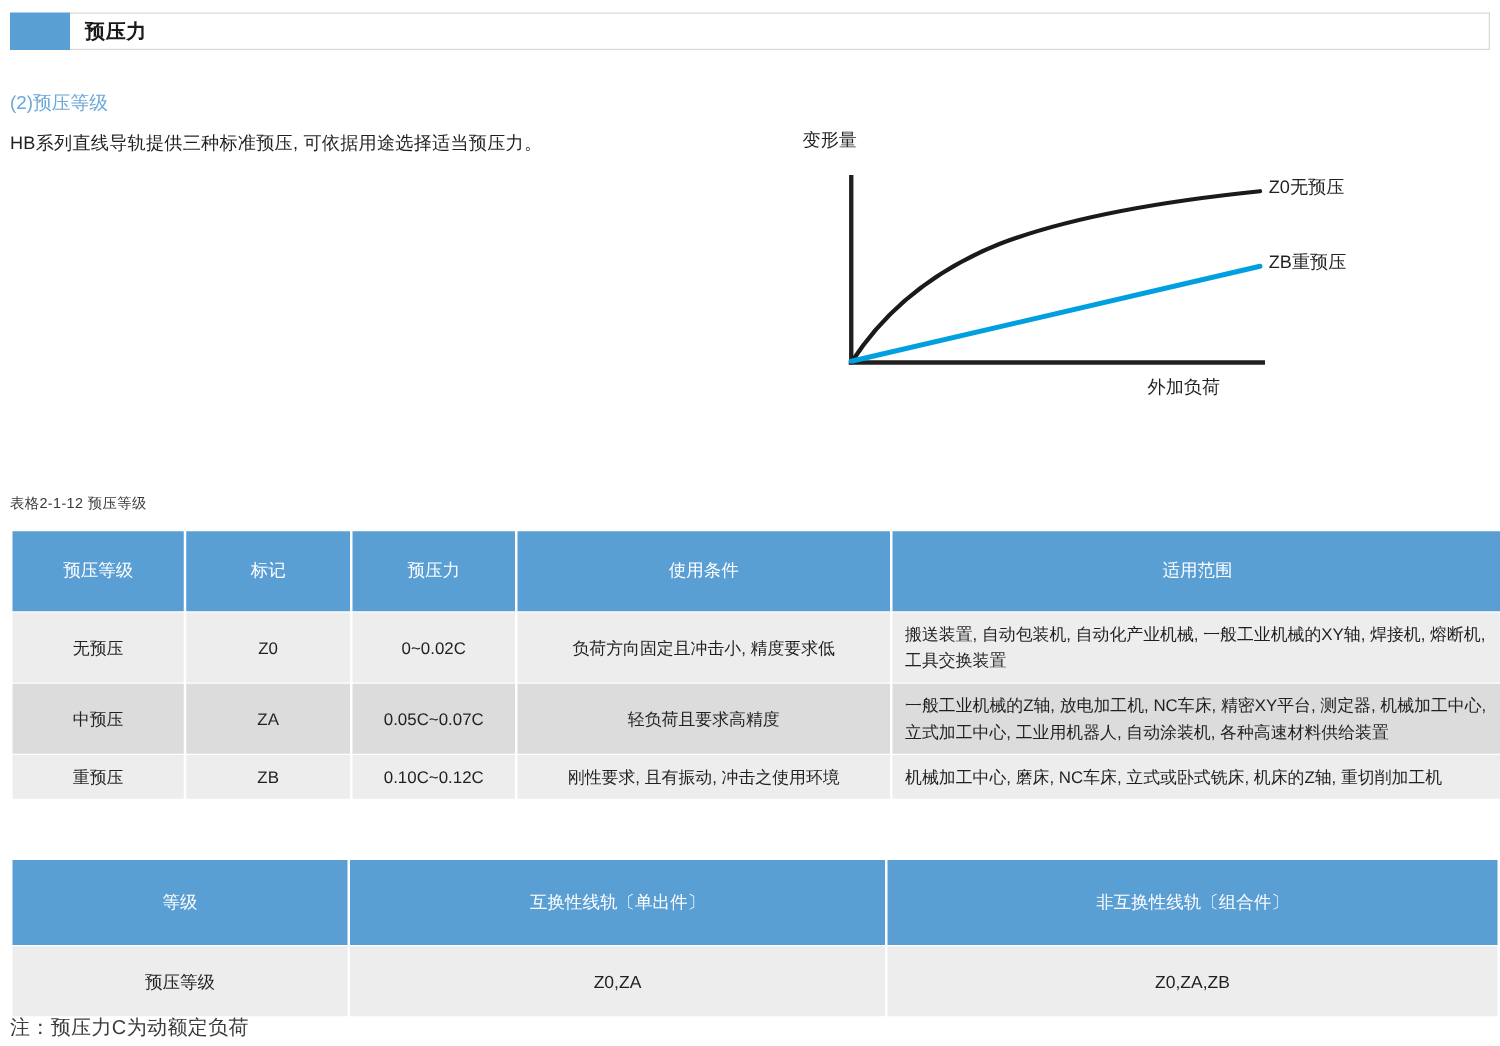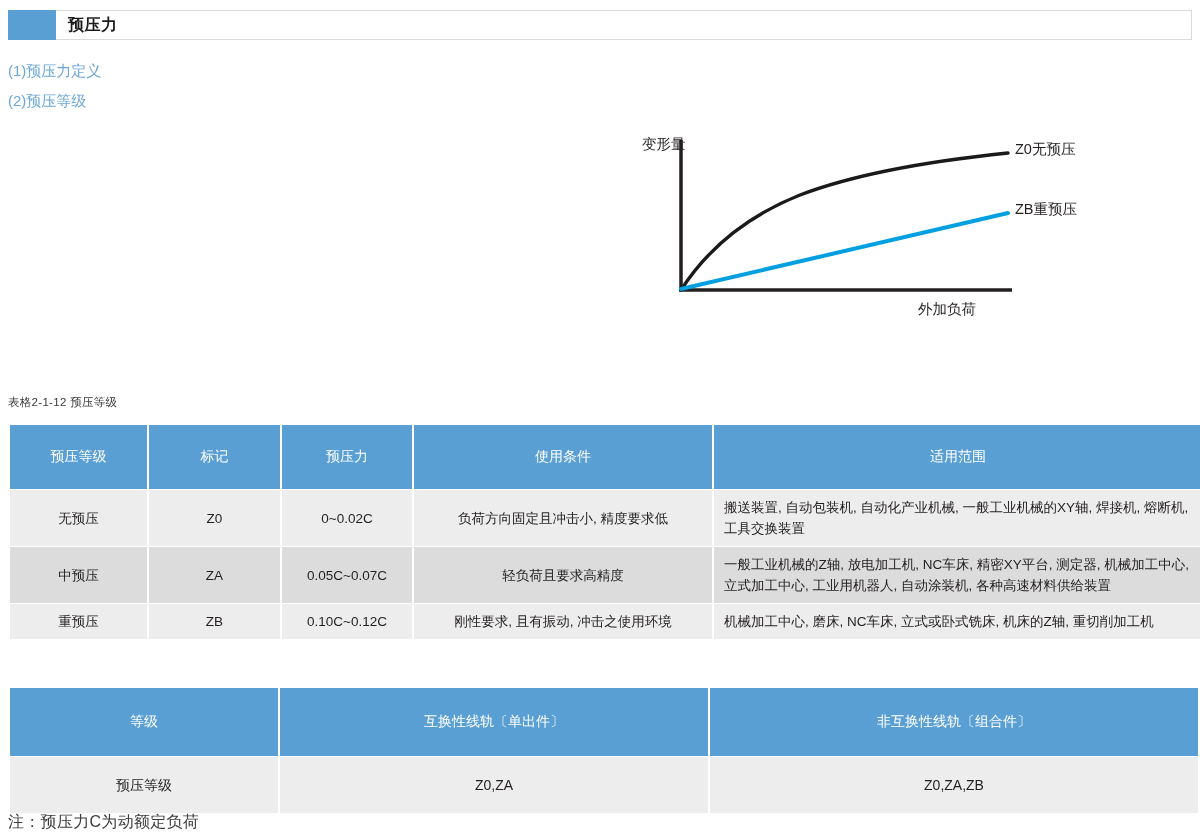--- a/index.html
+++ b/index.html
@@ -57,21 +57,21 @@
 
   
   .chart-area { position: absolute; left: 600px; top: 95px; width: 600px; height: 245px; }
   .chart-svg { display: block; }
   .chart-label {
     position: absolute;
     font-size: 14.5px;
     color: #231f20;
     white-space: nowrap;
   }
-  .lbl-y  { left: 42px;  top: 8px; margin-top: 32px; }
+  .lbl-y  { left: 42px;  top: 8px; }
   .lbl-x  { left: 318px; top: 205px; }
   .lbl-z0 { left: 415px; top: 45px; }
   .lbl-zb { left: 415px; top: 105px; }
 
   
   .tbl-caption {
     position: absolute; left: 8px; top: 395px;
     font-size: 11.5px; color: #3a3a3a; letter-spacing: 0.3px;
   }
 
@@ -137,22 +137,22 @@
 <div class="page">
 
   <div class="topbar">
     <div class="topbar-block"></div>
     <div class="topbar-title-wrap">
       <span class="topbar-title">预压力</span>
     </div>
   </div>
 
   <div class="left-col">
-    <h3 class="sec-head">(1)预压力定义</h3>
     <h3 class="sec-head second">(2)预压等级</h3>
+    <p class="body-text last">HB系列直线导轨提供三种标准预压, 可依据用途选择适当预压力。</p>
   </div>
 
   <div class="chart-area">
     <svg class="chart-svg" width="600" height="245" viewBox="0 0 600 245">
 
       <line x1="81" y1="45" x2="81" y2="196" stroke="#231f20" stroke-width="3.5"></line>
 
       <line x1="79" y1="195" x2="412" y2="195" stroke="#231f20" stroke-width="3.5"></line>
 
       <path d="M 81 195 C 110 150, 150 120, 200 100 C 255 79, 330 66, 408 58" fill="none" stroke="#1a1a1a" stroke-width="3.4" stroke-linecap="round"></path>

